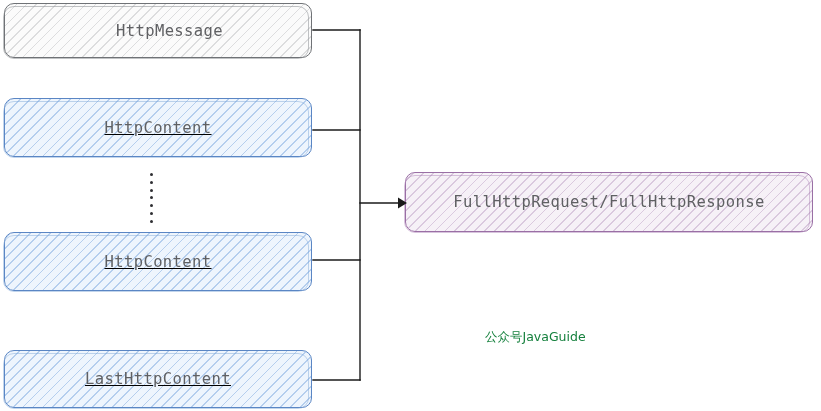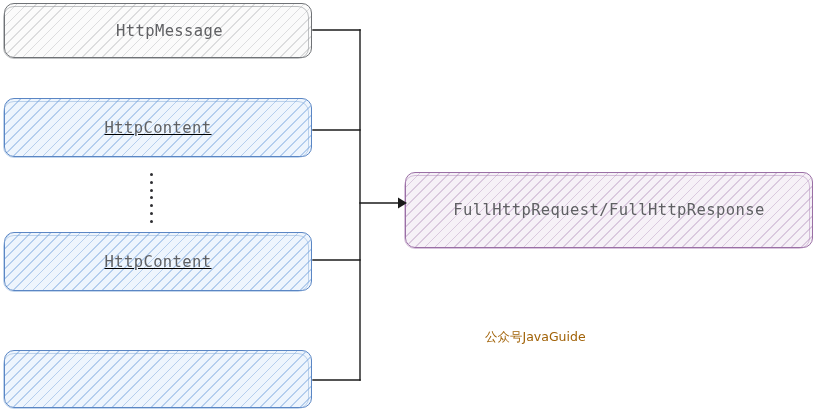--- a/index.html
+++ b/index.html
@@ -129,21 +129,21 @@
     height: 411px;
     z-index: 2;
     pointer-events: none;
   }
 
   
   #watermark {
     position: absolute;
     font-family: "DejaVu Sans", "Liberation Sans", sans-serif;
     font-size: 12.5px;
-    color: #a16207;
+    color: #15803d;
     white-space: nowrap;
   }
 </style>
 </head>
 <body>
 
 <div id="canvas">
 
   <svg id="connectors" viewBox="0 0 821 411" width="821" height="411">
     <g stroke="#1a1a1a" stroke-width="1.4" fill="none" stroke-linecap="square">
@@ -188,23 +188,24 @@
 
   <div class="node blue" style="left:4px; top:232px; width:308px; height:59px;">
     <span class="ghost"></span>
     <span class="hatch"></span>
     <span class="node-label">HttpContent</span>
   </div>
 
   <div class="node blue" style="left:4px; top:350px; width:308px; height:58px;">
     <span class="ghost"></span>
     <span class="hatch"></span>
-  </div>
-
-  <div class="node purple" style="left:405px; top:172px; width:408px; height:76px;">
+    <span class="node-label">LastHttpContent</span>
+  </div>
+
+  <div class="node purple" style="left:405px; top:172px; width:408px; height:60px;">
     <span class="ghost"></span>
     <span class="hatch"></span>
     <span class="node-label">FullHttpRequest/FullHttpResponse</span>
   </div>
 
   <div id="watermark" style="left:485px; top:329px;">公众号JavaGuide</div>
 
 </div>
 
 </body></html>

